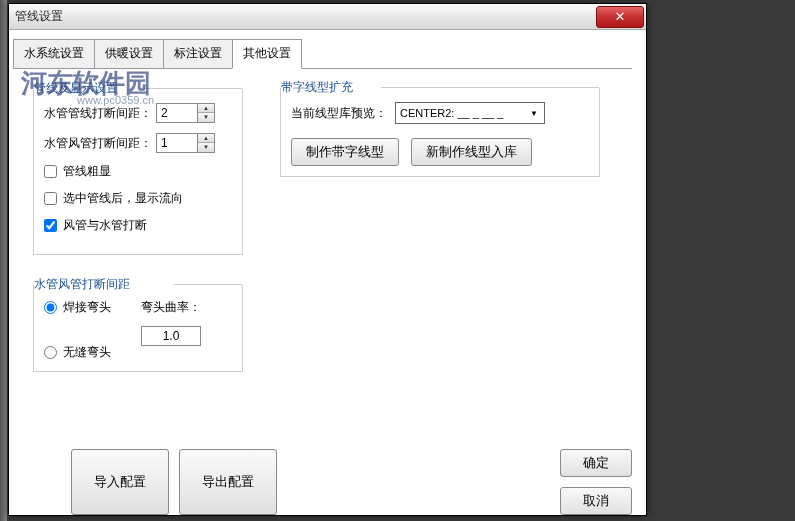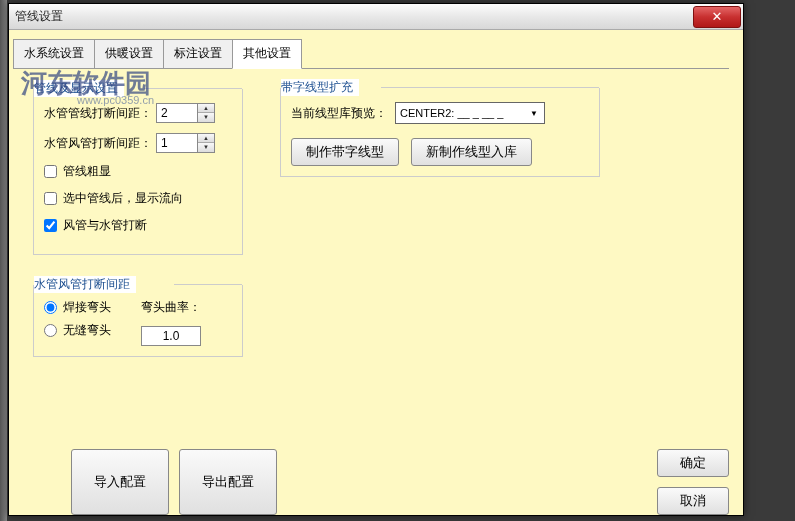--- a/index.html
+++ b/index.html
@@ -1,18 +1,18 @@
 <!DOCTYPE html>
 <html><head>
   <meta charset="utf-8">
   <style>
     * { box-sizing: border-box; margin: 0; padding: 0; font-family: "Microsoft YaHei", SimSun, sans-serif; }
     body { background: #3a3a3a; width: 795px; height: 521px; position: relative; overflow: hidden; }
     
-    .window { position: absolute; left: 8px; top: 3px; width: 736px; height: 513px; background: #fef9c3; border: 1px solid #000; box-shadow: 0 0 8px rgba(0,0,0,0.5); }
+    .window { position: absolute; left: 8px; top: 3px; width: 639px; height: 513px; background: #ffffff; border: 1px solid #000; box-shadow: 0 0 8px rgba(0,0,0,0.5); }
     
     .titlebar { height: 26px; background: linear-gradient(to bottom, #fdfdfd, #e8e8e8 50%, #d8d8d8); display: flex; align-items: center; justify-content: space-between; border-bottom: 1px solid #aaa; }
     .titlebar-text { font-size: 12px; padding-left: 6px; color: #222; }
     .close-btn { width: 48px; height: 22px; margin-right: 2px; background: linear-gradient(to bottom, #e46666, #c83030 50%, #b01818); border: 1px solid #801010; border-radius: 3px; display: flex; align-items: center; justify-content: center; color: #fff; font-size: 13px; cursor: pointer; }
     
     .watermark { position: absolute; left: 12px; top: 28px; font-family: "KaiTi", serif; font-size: 26px; font-weight: bold; color: rgba(50,70,130,0.7); pointer-events: none; z-index: 5; }
     .watermark-sub { position: absolute; left: 68px; top: 56px; font-size: 11px; color: rgba(100,120,160,0.7); pointer-events: none; z-index: 5; }
     
     .content { position: relative; padding: 0; height: calc(100% - 26px); }
     
@@ -38,21 +38,21 @@
     
     .spinner { display: inline-flex; border: 1px solid #888; height: 20px; }
     .spinner input { width: 40px; border: none; padding: 0 4px; font-size: 12px; outline: none; text-align: left; }
     .spinner-btns { display: flex; flex-direction: column; border-left: 1px solid #888; }
     .spinner-btn { width: 16px; height: 9px; background: linear-gradient(#f8f8f8,#ddd); font-size: 6px; text-align: center; line-height: 8px; cursor: pointer; color: #333; }
     .spinner-btn:first-child { border-bottom: 1px solid #aaa; }
     
     .chk-row { display: flex; align-items: center; margin: 10px 0; font-size: 12px; }
     .chk-row input { margin-right: 6px; }
     
-    .radio-col { display: flex; flex-direction: column; gap: 6px; justify-content: center; }
+    .radio-col { display: flex; flex-direction: column; gap: 28px; justify-content: center; }
     .radio-row { display: flex; align-items: center; font-size: 12px; }
     .radio-row input { margin-right: 6px; }
     
     .elbow-box { display: flex; gap: 30px; align-items: flex-start; }
     .curv-col { display: flex; flex-direction: column; gap: 10px; align-items: flex-start; }
     .curv-col label { font-size: 12px; }
     .curv-input { border: 1px solid #888; width: 60px; height: 20px; padding: 0 6px; font-size: 12px; text-align: center; }
     
     .sel-row { display: flex; align-items: center; gap: 8px; margin-bottom: 14px; }
     .combo { border: 1px solid #666; height: 22px; width: 150px; display: flex; align-items: center; padding: 0 4px; font-size: 11px; font-family: Arial; background: #fff; cursor: pointer; position: relative; }

